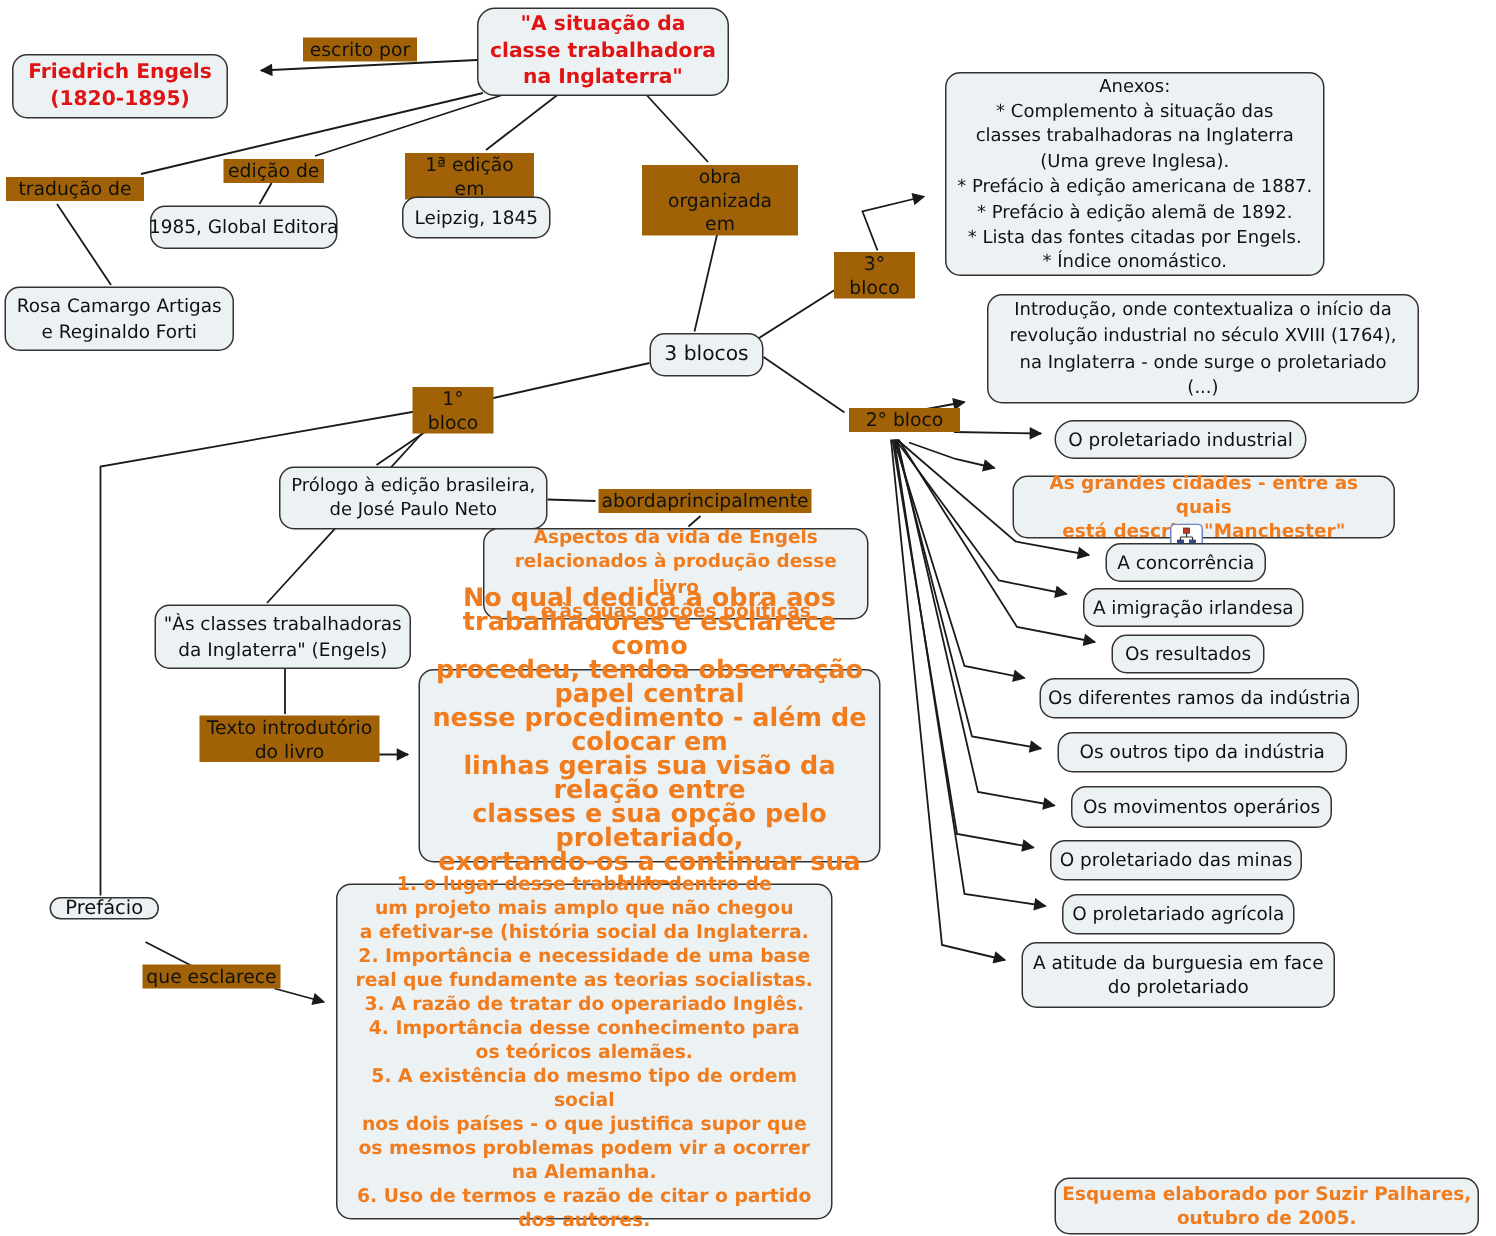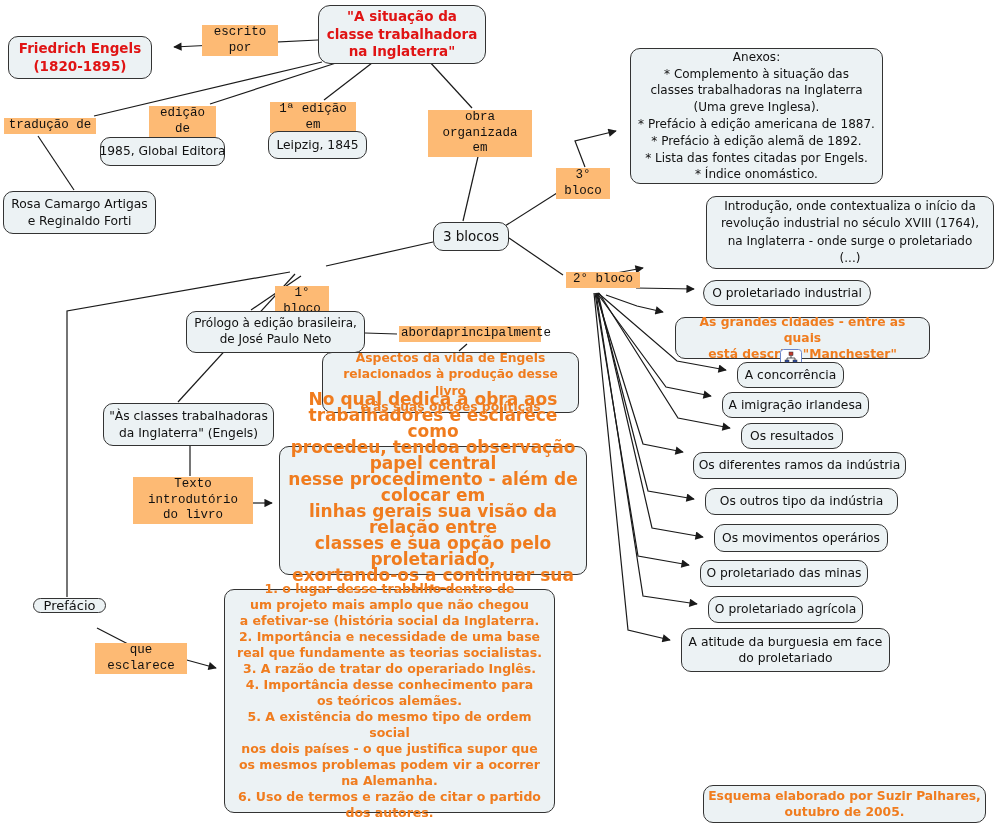--- a/index.html
+++ b/index.html
@@ -4,28 +4,28 @@
 <style>
   html,body{margin:0;padding:0;background:#fff;}
   #canvas{position:relative;width:997px;height:824px;background:#fff;overflow:hidden;
           font-family:"DejaVu Sans","Liberation Sans",sans-serif;color:#111;}
   #wires{position:absolute;left:0;top:0;width:997px;height:824px;}
   .box{position:absolute;background:#ecf2f4;border:1px solid #333;border-radius:10px;
        display:flex;align-items:center;justify-content:center;text-align:center;
        white-space:pre-line;font-size:12.3px;line-height:1.32;padding:1px 4px;
        box-sizing:border-box;}
   .nowrap{white-space:nowrap;}
-  .label{position:absolute;background:#fdba74;text-align:center;white-space:pre-line;
-         font-size:12.5px;line-height:1.25;padding:0 2px;font-family:Liberation Mono, monospace;}
+  .label{position:absolute;background:#a16207;text-align:center;white-space:pre-line;
+         font-size:12.5px;line-height:1.25;padding:0 2px;}
   .red{color:#e01414;font-weight:bold;}
   .orange{color:#f07c1e;font-weight:bold;}
   .big{font-size:13.5px;}
   #title-box{border-width:1.5px;border-radius:12px;}
   #anexos-box{font-size:12px;line-height:16.8px;}
-  #introducao-box{font-size:12px;line-height:17.5px;margin-left:48px;}
+  #introducao-box{font-size:12px;line-height:17.5px;}
   #dedicatoria-box{line-height:16px;font-size:17px;}
   #esclarecimentos-box{line-height:16px;font-size:12.5px;}
   #resource-icon{position:absolute;left:780px;top:349px;width:22px;height:18px;cursor:pointer;}
 </style>
 </head>
 <body>
 
 <div id="canvas">
 
   <svg id="wires">
@@ -103,21 +103,21 @@
 (Uma greve Inglesa).
 * Prefácio à edição americana de 1887.
 * Prefácio à edição alemã de 1892.
 * Lista das fontes citadas por Engels.
 * Índice onomástico.</div>
 
   <div class="label" style="left:556px;top:168px;width:50px;">3° bloco</div>
 
   <div class="box nowrap big" style="left:433px;top:222px;width:76px;height:29px;">3 blocos</div>
 
-  <div class="label" style="left:275px;top:258px;width:50px;margin-top:28px;">1° bloco</div>
+  <div class="label" style="left:275px;top:258px;width:50px;">1° bloco</div>
 
   <div class="label" style="left:566px;top:272px;width:70px;">2° bloco</div>
 
   <div class="box" id="introducao-box" style="left:658px;top:196px;width:288px;height:73px;">Introdução, onde contextualiza o início da
 revolução industrial no século XVIII (1764),
 na Inglaterra - onde surge o proletariado
 (...)</div>
 
   <div class="box nowrap" style="left:703px;top:280px;width:168px;height:26px;border-radius:13px;">O proletariado industrial</div>
 

